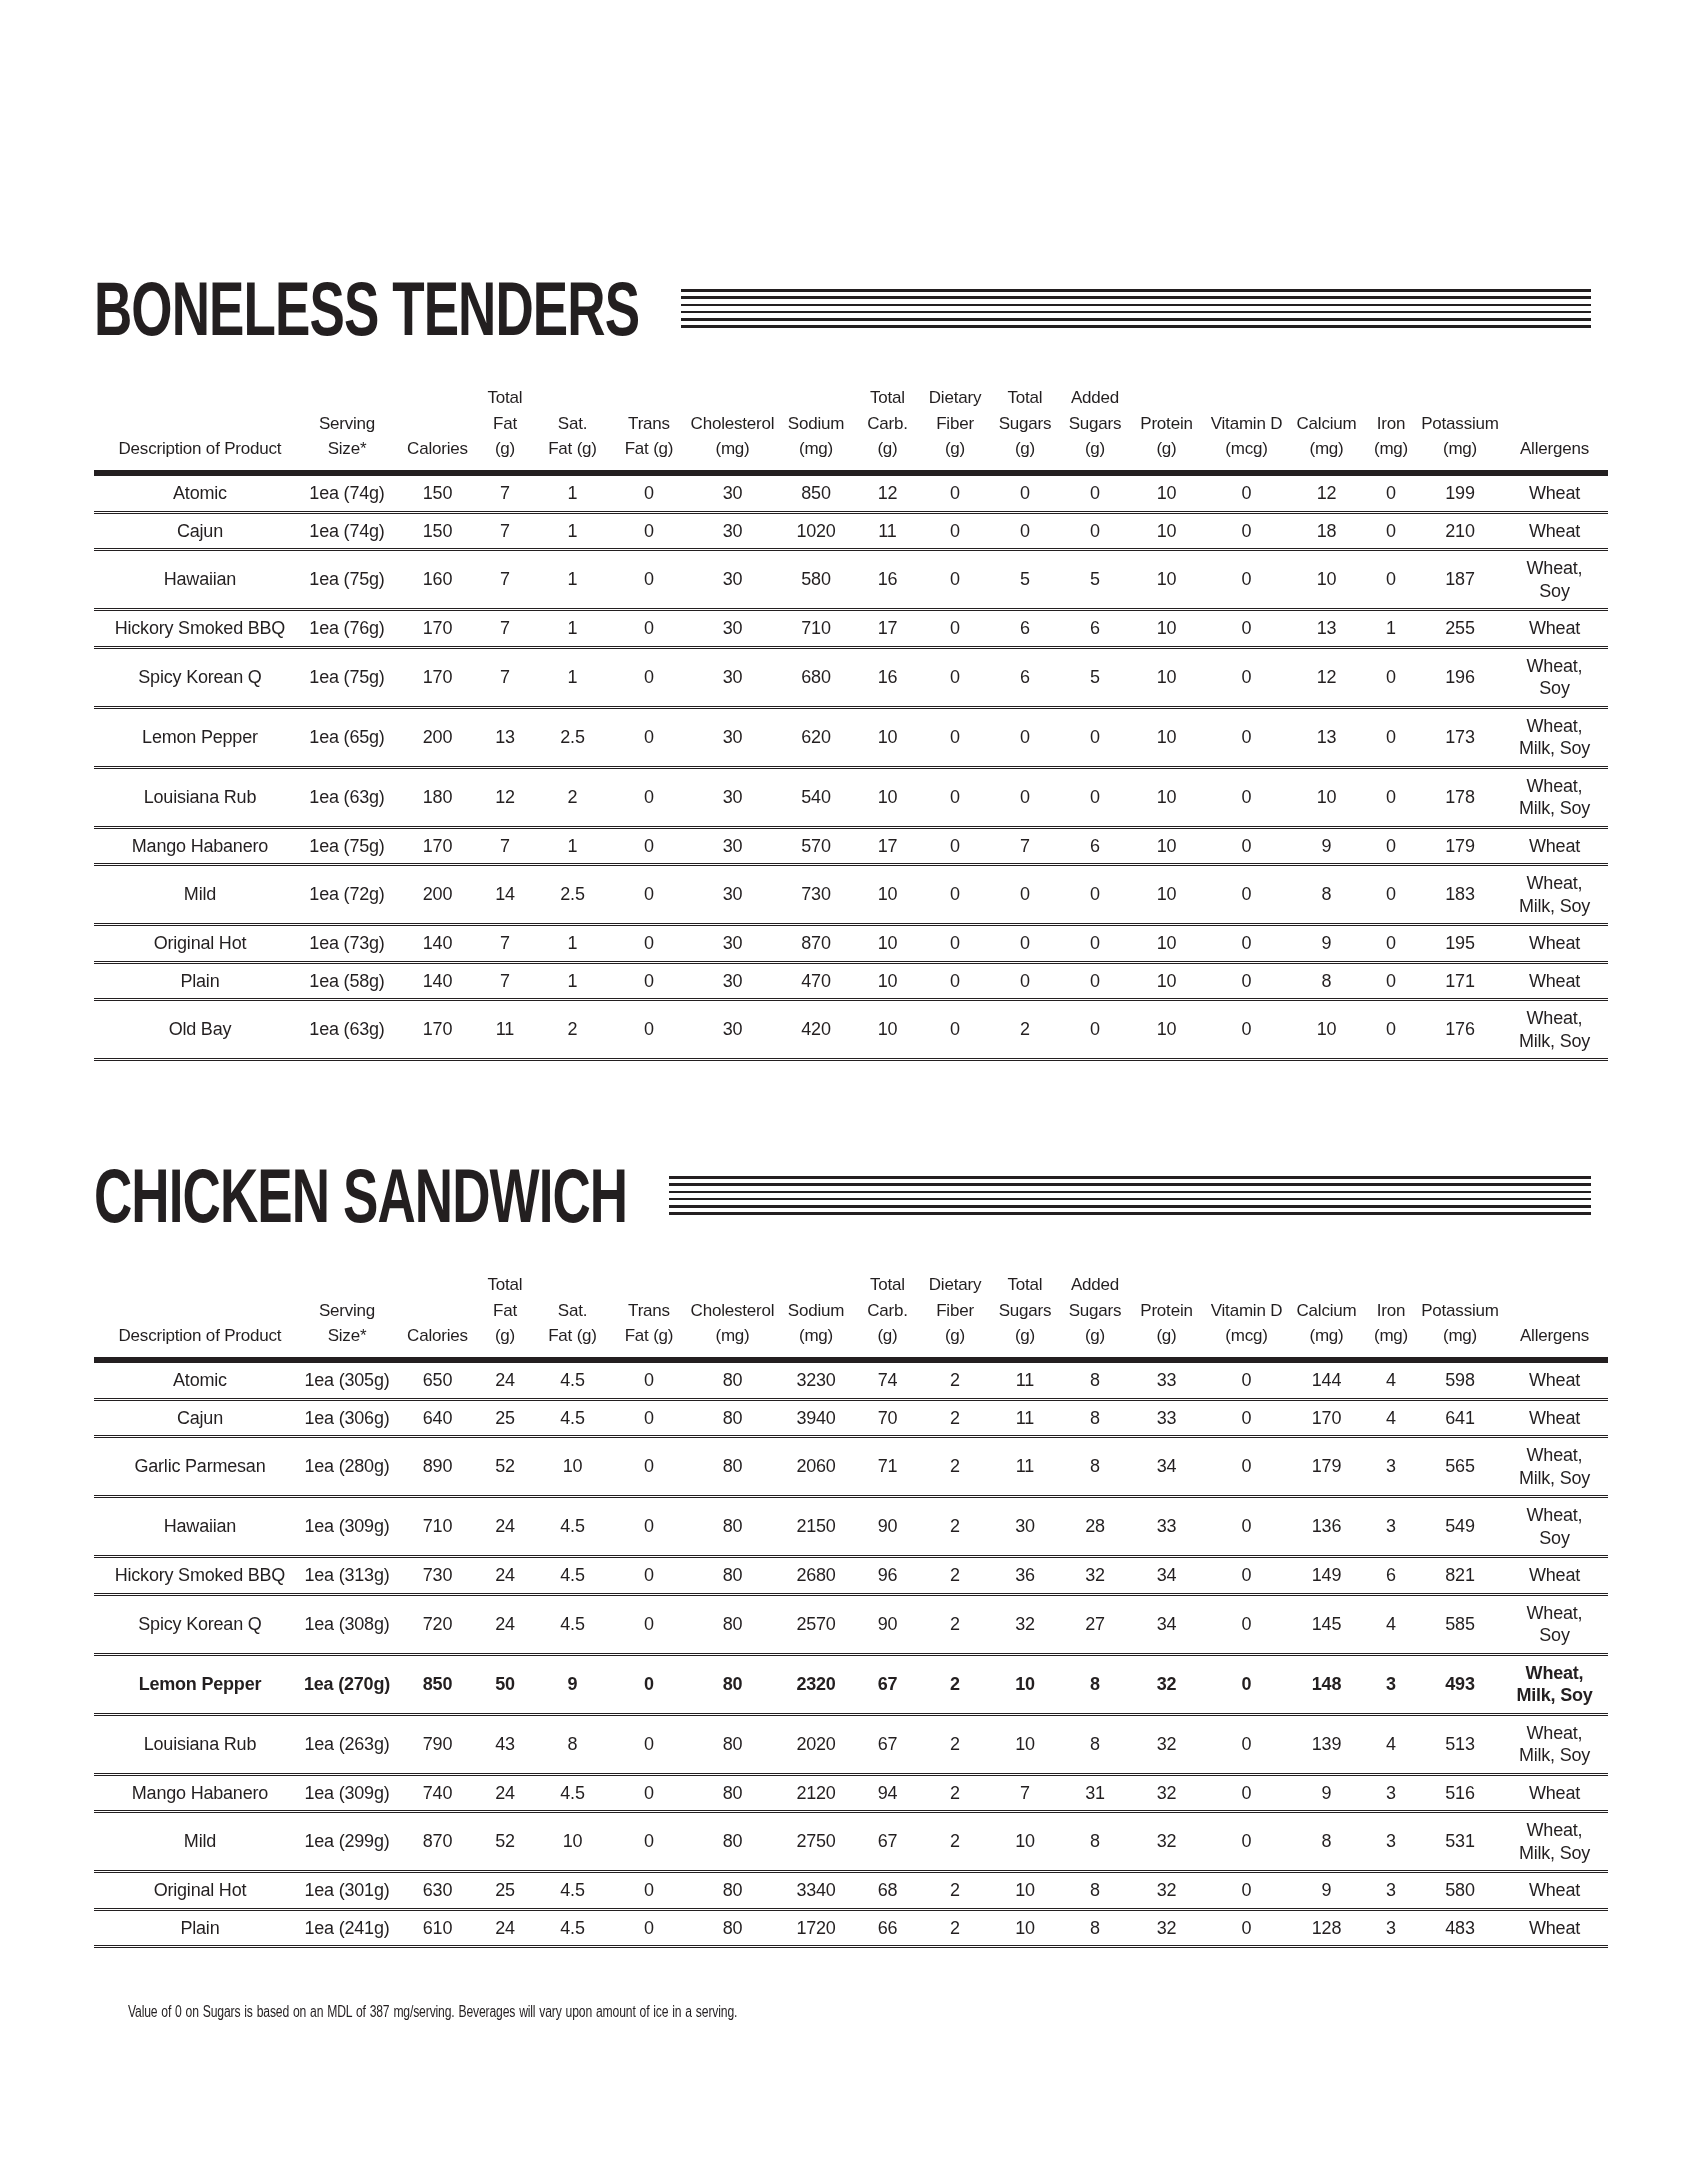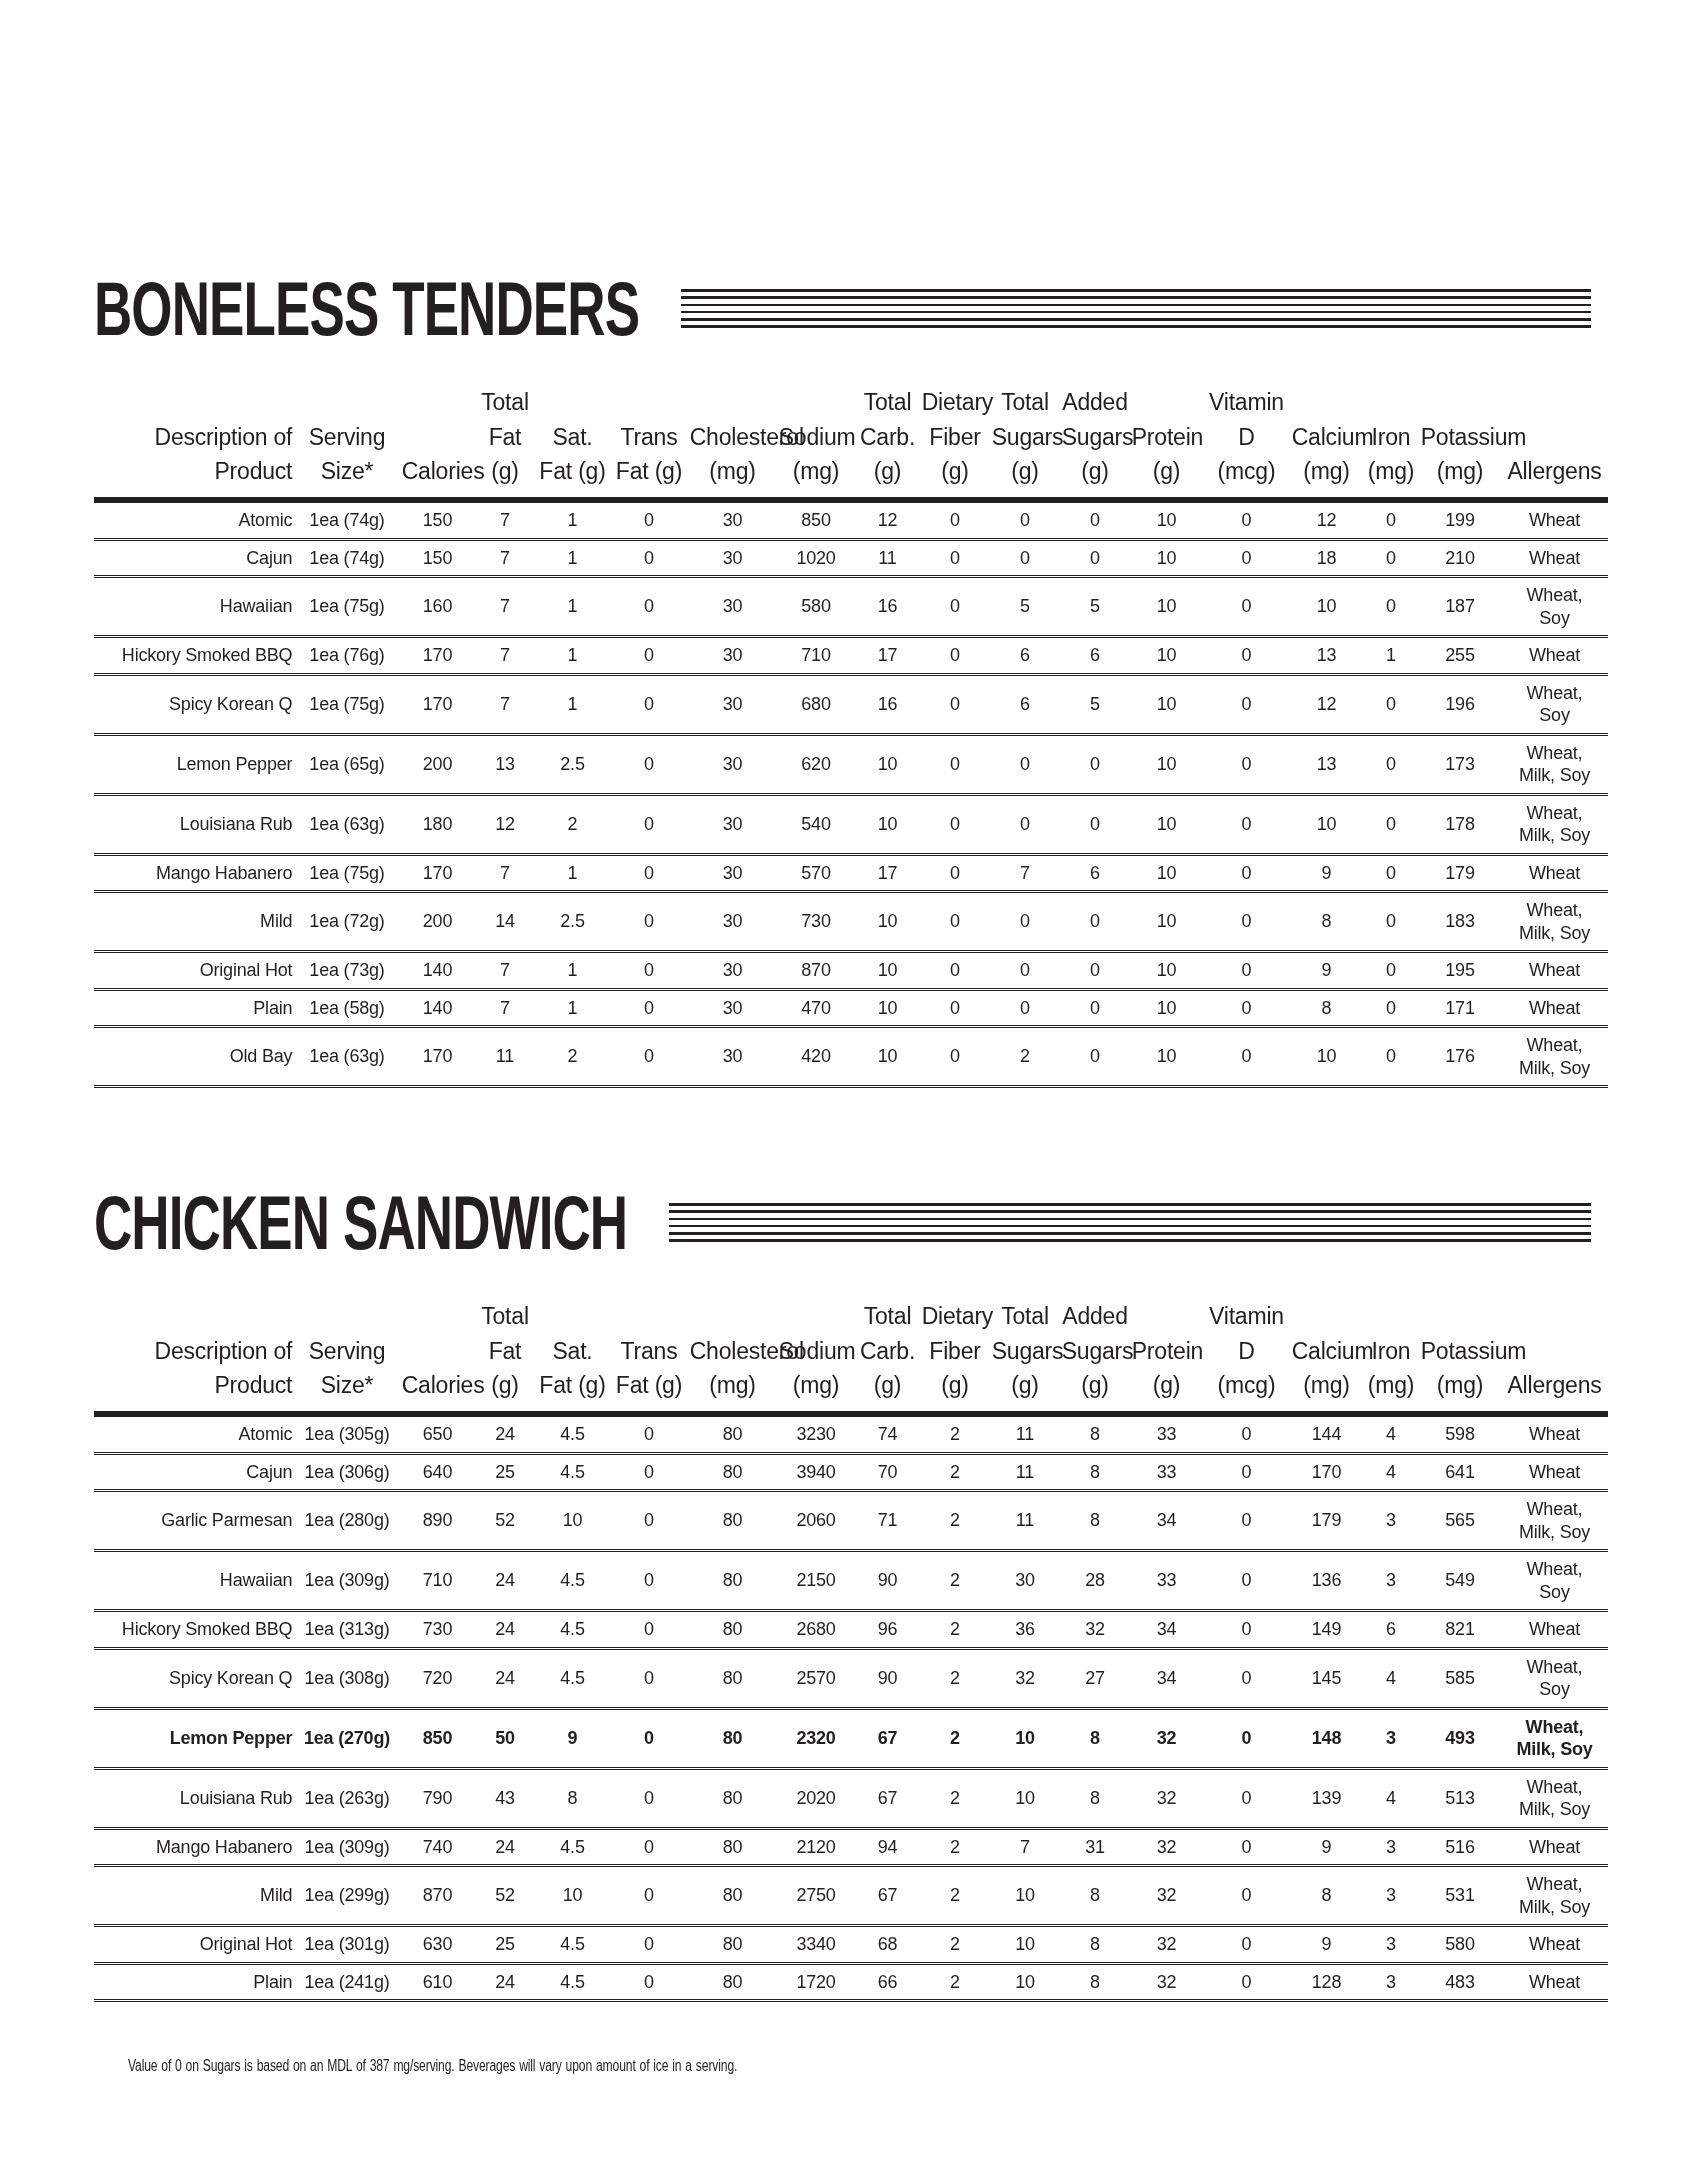--- a/index.html
+++ b/index.html
@@ -22,31 +22,31 @@
     display:flex;flex-direction:column;justify-content:space-between;}
   .title-lines i{display:block;height:2.6px;background:#231f20;}
 
   
   .table-wrap{margin-top:36px;}
   table.nutri{
     border-collapse:collapse;table-layout:fixed;width:1497px;
     font-size:18px;letter-spacing:-0.2px;color:#231f20;
   }
   table.nutri th{
-    font-weight:400;font-size:23px;line-height:1.5;
+    font-weight:400;font-size:17px;line-height:1.5;
     vertical-align:bottom;text-align:center;
     white-space:pre-line;padding:0 1.7px 8.5px 1.7px;
   }
   table.nutri thead tr{border-bottom:6px solid #231f20;}
   table.nutri tbody tr{border-bottom:3.4px double #231f20;}
   table.nutri td{
     text-align:center;vertical-align:middle;
     padding:6px 1.7px;line-height:1.25;white-space:pre-line;
   }
-  table.nutri th.desc,table.nutri td.desc{text-align:right;padding-left:13.6px;}
+  table.nutri th.desc,table.nutri td.desc{text-align:center;padding-left:13.6px;}
   table.nutri tr.bold{font-weight:700;}
 
   .section-2{margin-top:94px;}
 
   
   .footnotes{margin:55px 0 0 34px;font-size:16px;}
   .footnotes p{margin:0 0 24px 0;word-spacing:4.3px;letter-spacing:-0.2px;}
   .footnotes p.squish{
     display:inline-block;transform:scaleX(0.76);transform-origin:left center;
     word-spacing:0.9px;margin-bottom:0;

